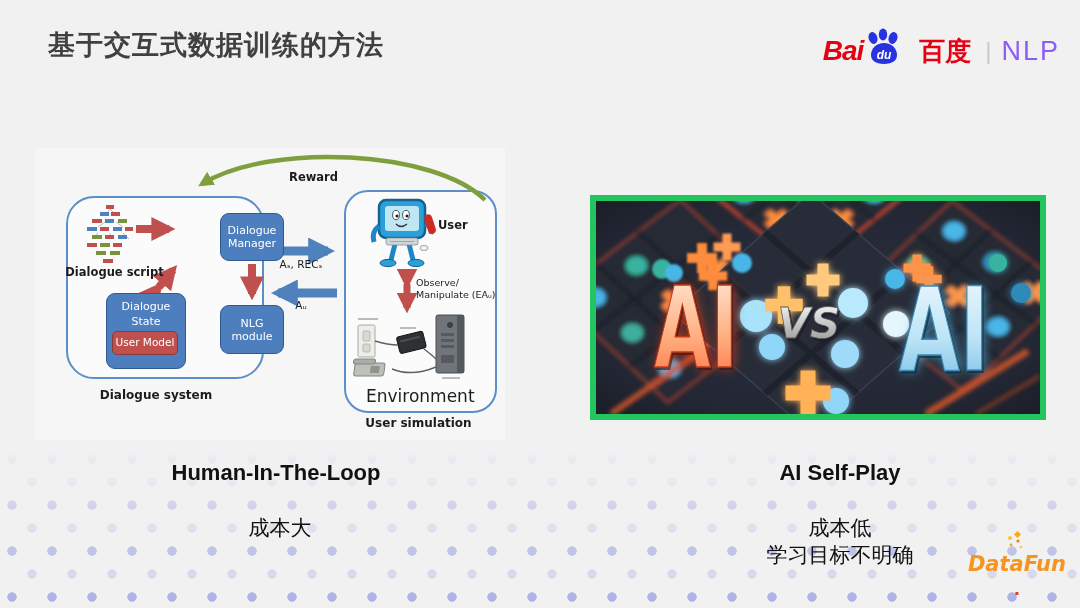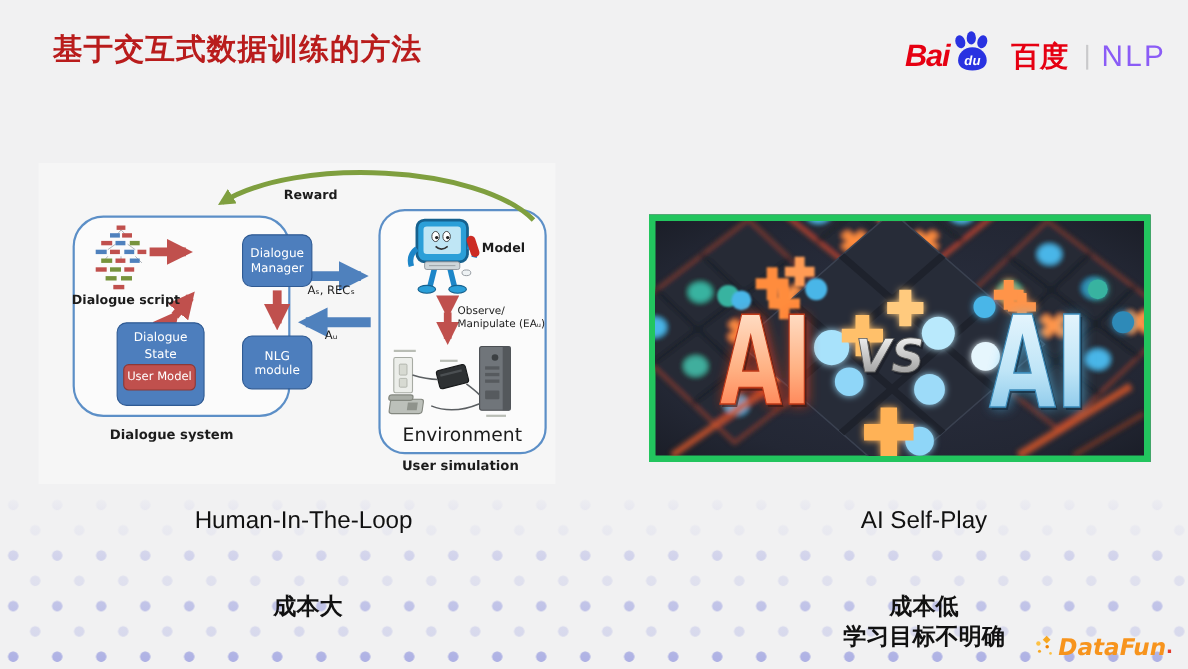--- a/index.html
+++ b/index.html
@@ -6,21 +6,21 @@
   body{
     width:1080px;height:608px;position:relative;overflow:hidden;
     background:#f1f1f2;
     font-family:"Liberation Sans","DejaVu Sans",sans-serif;
     -webkit-font-smoothing:antialiased;
   }
   .abs{position:absolute;}
 
   
   .title{
-    left:48px;top:27px;font-size:27px;font-weight:700;color:#b91c1c;
+    left:48px;top:27px;font-size:27px;font-weight:700;color:#404040;
     letter-spacing:1px;
   }
   .brand{top:30px;right:20px;display:flex;align-items:center;height:42px;}
   .brand .bai{color:#e60012;font-size:28px;font-weight:800;letter-spacing:-1px;font-style:italic;}
   .brand .paw{width:42px;height:42px;margin:0 1px 0 0;position:relative;top:-2px;}
   .brand .cn{color:#e60012;font-size:26px;font-weight:700;margin-left:13px;}
   .brand .sep{color:#c9c9cb;font-size:24px;font-weight:300;margin:0 10px 0 14px;}
   .brand .nlp{color:#8b5cf6;font-size:27px;font-weight:400;letter-spacing:2px;}
 
   
@@ -41,54 +41,54 @@
   .nlg-box{left:149px;top:157px;width:62px;height:47px;}
   .um-box{
     position:absolute;left:5px;top:37px;width:64px;height:22px;
     background:#c0504d;border:1.5px solid #8c3836;border-radius:5px;
     color:#fff;font-size:10.5px;line-height:20px;text-align:center;
   }
   .dlabel{position:absolute;color:#1c1c1c;font-family:"DejaVu Sans",sans-serif;}
   .lbl-script{left:22px;top:117px;width:115px;text-align:center;font-size:11.5px;font-weight:600;}
   .lbl-dsys{left:51px;top:240px;width:140px;text-align:center;font-size:12px;font-weight:700;}
   .lbl-usim{left:309px;top:268px;width:149px;text-align:center;font-size:12px;font-weight:700;}
-  .lbl-reward{left:223px;top:22px;width:80px;text-align:left;font-size:11.5px;font-weight:600;}
+  .lbl-reward{left:223px;top:22px;width:80px;text-align:right;font-size:11.5px;font-weight:600;}
   .lbl-asrecs{left:226px;top:110px;width:80px;text-align:center;font-size:10.5px;}
   .lbl-au{left:226px;top:151px;width:80px;text-align:center;font-size:10.5px;}
   .lbl-user{left:403px;top:70px;width:40px;font-size:11.5px;font-weight:600;}
   .lbl-observe{left:381px;top:129px;width:80px;font-size:9.5px;line-height:11.5px;}
   .lbl-env{left:331px;top:238px;width:100px;text-align:center;font-size:17px;}
 
   
   .aivai{left:590px;top:195px;width:444px;height:213px;border:6px solid #22c55e;background:#20242e;}
 
   
-  .caption{top:460px;width:400px;text-align:center;font-size:22px;font-weight:400;color:#111;z-index:5;}
+  .caption{top:460px;width:400px;text-align:center;font-size:22px;font-weight:700;color:#111;z-index:5;}
   .cap-left{left:76px;}
   .cap-right{left:640px;}
-  .notes{top:514px;width:400px;text-align:center;font-size:21px;font-weight:700;color:#111;line-height:27px;z-index:5;margin-top:24px;}
+  .notes{top:514px;width:400px;text-align:center;font-size:21px;font-weight:400;color:#111;line-height:27px;z-index:5;}
   .notes-left{left:80px;}
   .notes-right{left:640px;}
 
   
   .dots{
     left:0;bottom:0;width:1080px;height:163px;z-index:1;
     background-image:
       radial-gradient(circle at 6px 6px, rgba(96,103,211,0.50) 4.4px, rgba(96,103,211,0) 5px),
       radial-gradient(circle at 6px 6px, rgba(96,103,211,0.22) 4.4px, rgba(96,103,211,0) 5px);
     background-size:40px 46px,40px 46px;
     background-position:6px 8px,26px 31px;
   }
   .dots::after{
     content:"";position:absolute;inset:0;
     background:linear-gradient(to bottom,#f1f1f2 0%,rgba(241,241,242,0.55) 40%,rgba(241,241,242,0.05) 100%);
   }
 
   
-  .datafun{right:14px;bottom:8px;display:flex;align-items:center;z-index:6;}
+  .datafun{right:14px;bottom:8px;display:flex;align-items:center;z-index:6;flex-direction:column;}
   .datafun .spark{width:20px;height:22px;margin-right:2px;}
   .datafun .name{
     font-size:21px;font-weight:700;font-style:italic;color:#f7941d;
     letter-spacing:0px;font-family:"DejaVu Sans",sans-serif;
   }
   .datafun .dot{font-size:21px;font-weight:700;color:#e43c2d;}
 </style>
 </head>
 <body>
 
@@ -255,21 +255,21 @@
     <span class="ln">NLG</span>
     <span class="ln">module</span>
   </div>
 
   <div class="dlabel lbl-script">Dialogue script</div>
   <div class="dlabel lbl-dsys">Dialogue system</div>
   <div class="dlabel lbl-usim">User simulation</div>
   <div class="dlabel lbl-reward">Reward</div>
   <div class="dlabel lbl-asrecs">Aₛ, RECₛ</div>
   <div class="dlabel lbl-au">Aᵤ</div>
-  <div class="dlabel lbl-user">Model</div>
+  <div class="dlabel lbl-user">User</div>
   <div class="dlabel lbl-observe">
     <div>Observe/</div>
     <div>Manipulate (EAᵤ)</div>
   </div>
   <div class="dlabel lbl-env">Environment</div>
 </div>
 
 <div class="abs aivai">
   <svg width="444" height="213" viewBox="0 0 444 213">
     <defs>

